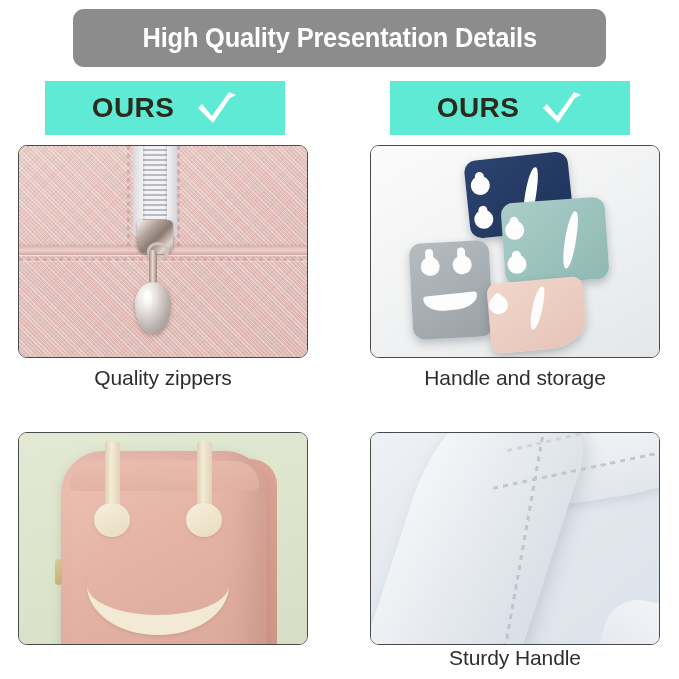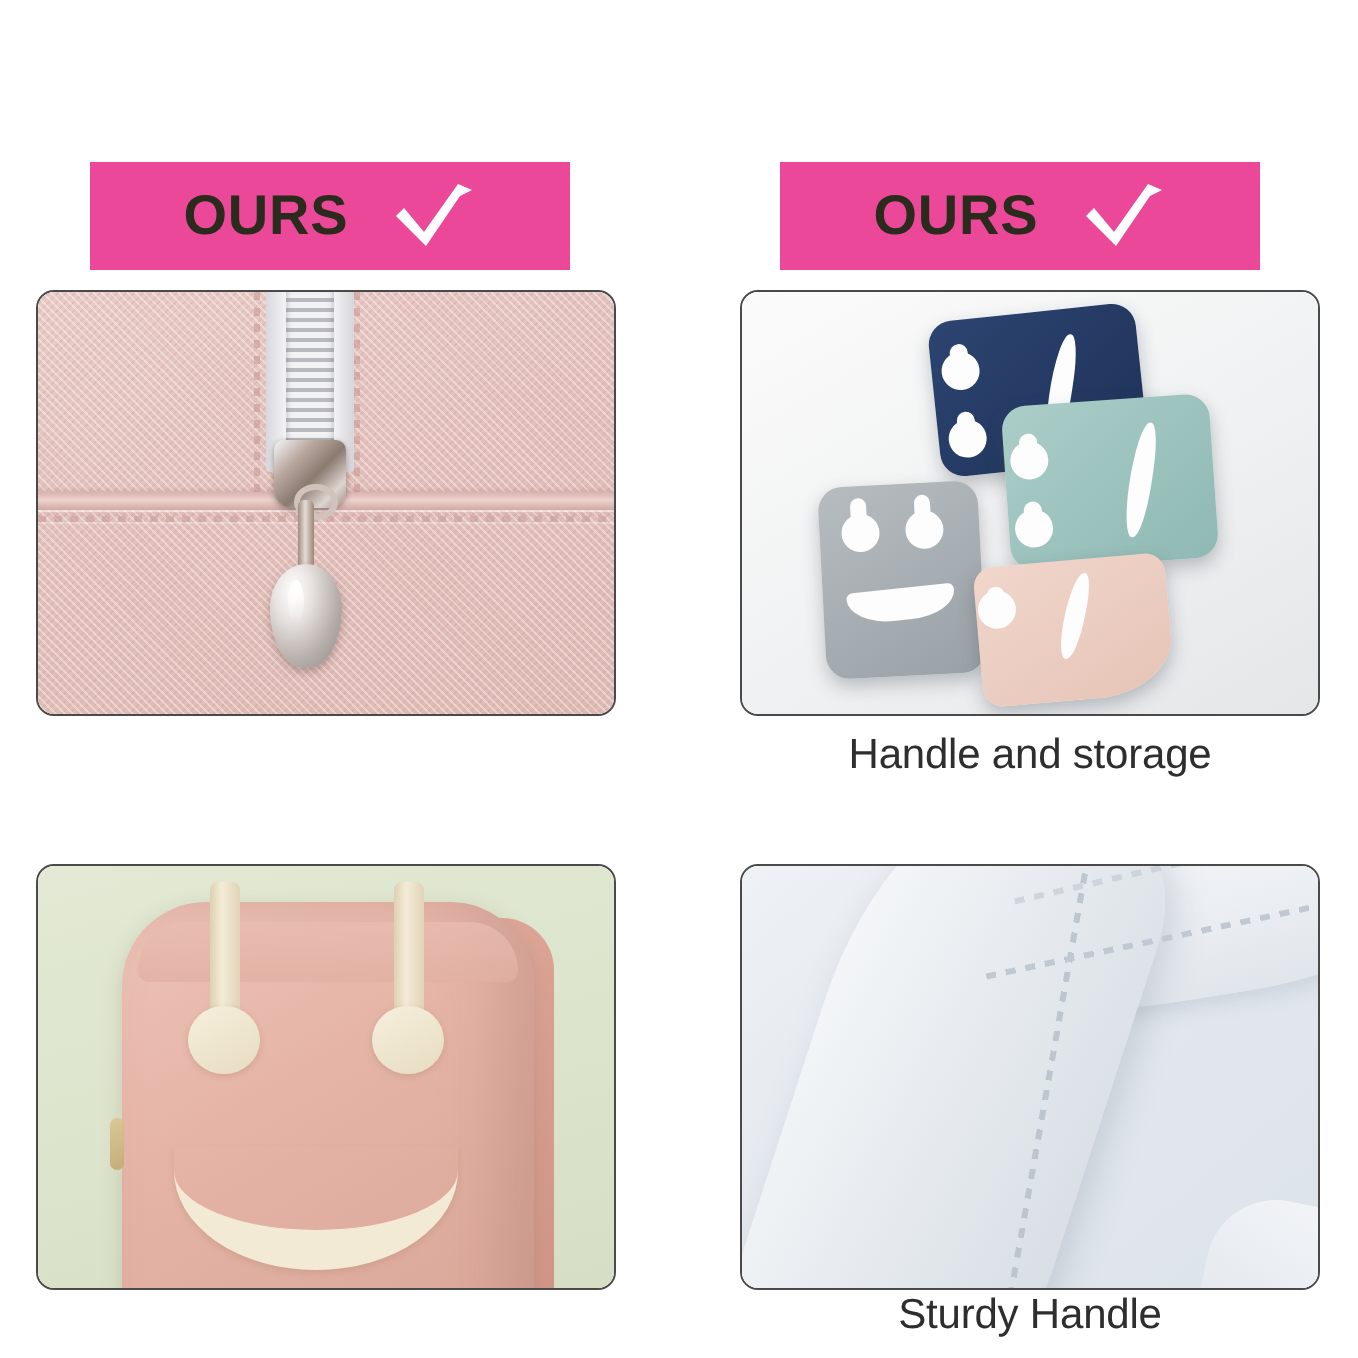--- a/index.html
+++ b/index.html
@@ -36,21 +36,21 @@
     letter-spacing: -0.2px;
     font-family: "Liberation Sans Narrow", "Liberation Sans", sans-serif;
     transform: scaleX(0.94);
     white-space: nowrap;
   }
 
   
   .ours-badge {
     position: absolute;
     height: 54px;
-    background: #ec4899;
+    background: #5eead4;
     display: flex;
     align-items: center;
     justify-content: center;
     gap: 22px;
   }
   .ours-badge.left  { left: 45px;  top: 81px; width: 240px; }
   .ours-badge.right { left: 390px; top: 81px; width: 240px; }
 
   .ours-label {
     color: #2b2b1d;
@@ -254,20 +254,23 @@
   .cap-r1c1 { left: 18px;  top: 366px; }
   .cap-r1c2 { left: 370px; top: 366px; }
   .cap-r2c1 { left: 18px;  top: 646px; }
   .cap-r2c2 { left: 370px; top: 646px; }
 </style>
 </head>
 <body>
 
 <div class="page">
 
+  <div class="header-bar">
+    <div class="header-title">High Quality Presentation Details</div>
+  </div>
 
   <div class="ours-badge left">
     <span class="ours-label">OURS</span>
     <span>
       <svg class="check-icon" viewBox="0 0 42 34" aria-hidden="true">
         <path d="M2 17 L6 13 L16 25 L33 1 L40 4 L34 7 L17 32 Z" fill="#ffffff"></path>
       </svg>
     </span>
   </div>
 
@@ -286,20 +289,21 @@
       <div class="zip-vert-seam r"></div>
       <div class="zip-tape"></div>
       <div class="zip-teeth"></div>
       <div class="zip-seam-h s1"></div>
       <div class="zip-seam-h s2"></div>
       <div class="zip-slider"></div>
       <div class="zip-pull-stem"></div>
       <div class="zip-pull-drop"></div>
     </div>
   </div>
+  <div class="caption cap-r1c1">Quality zippers</div>
 
   <div class="photo-panel panel-r1c2">
     <div class="photo ph-fold">
 
       <div class="fold-bag fb-navy">
         <div class="fb-face">
           <div class="fb-eye" style="left:10px; top:12px; height:16px;"></div>
           <div class="fb-eye" style="left:10px; top:46px; height:16px;"></div>
           <div class="fb-smile" style="left:58px; top:12px; width:11px; height:56px; border-radius:60% 40% 55% 45%; transform:rotate(14deg);"></div>
         </div>

